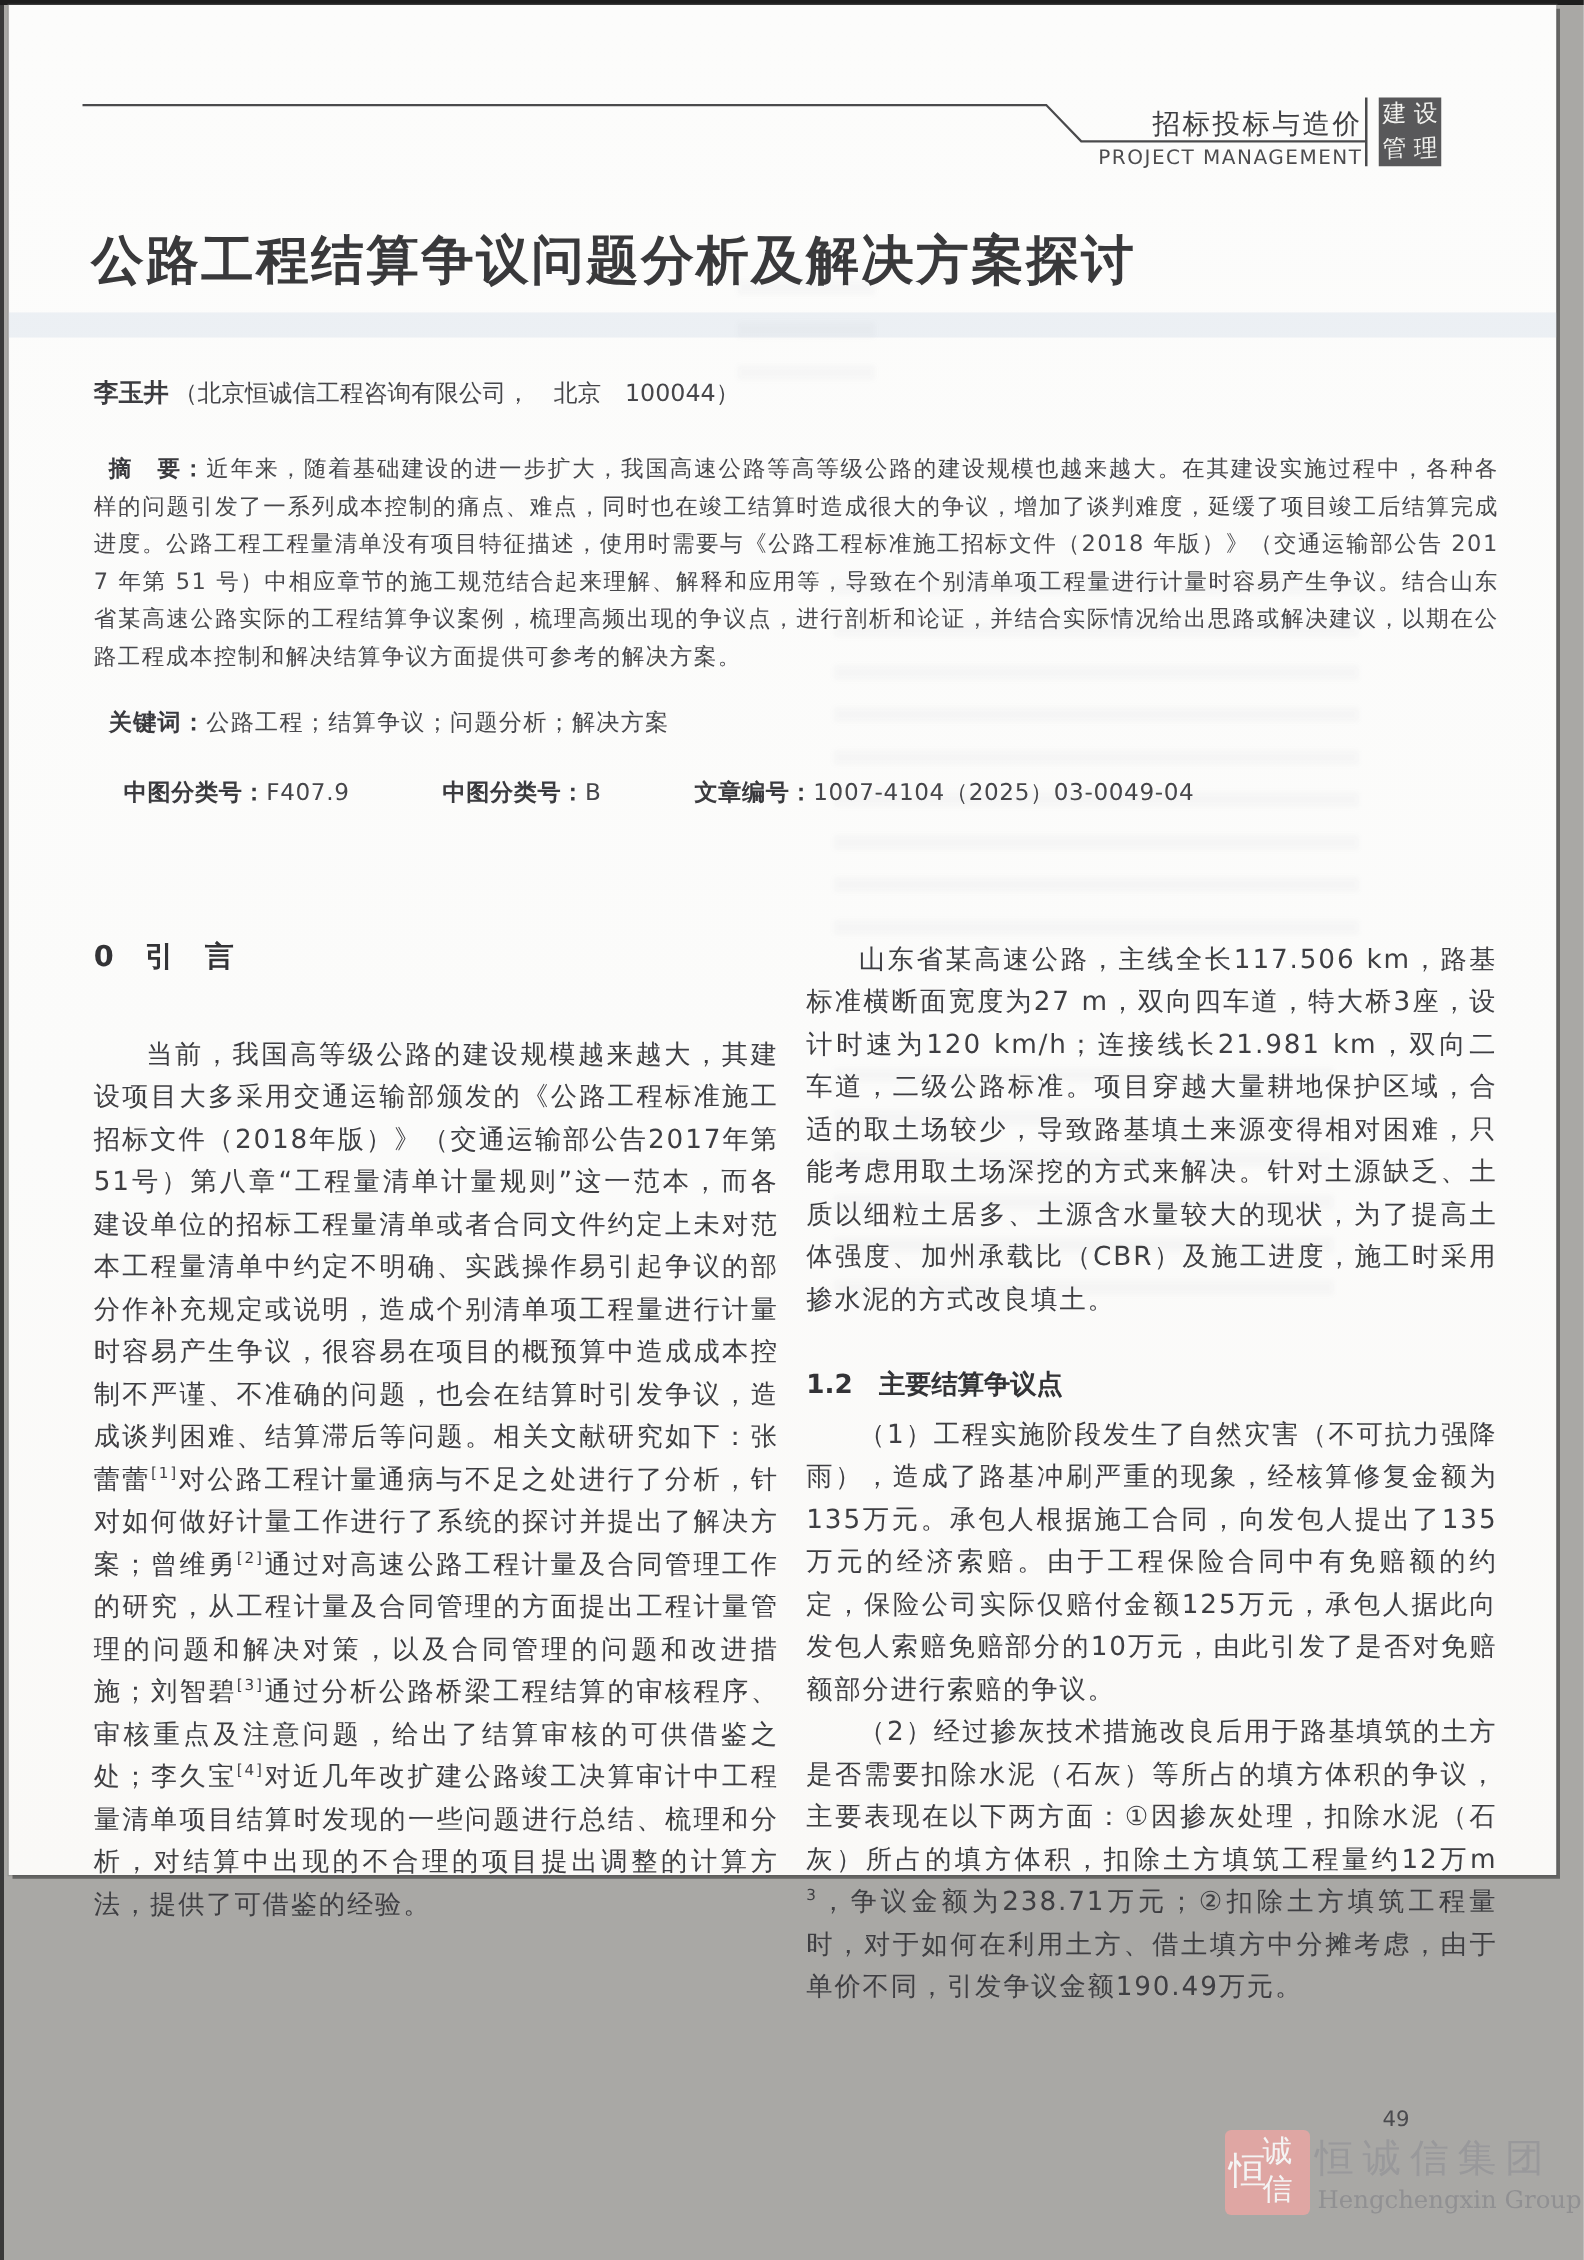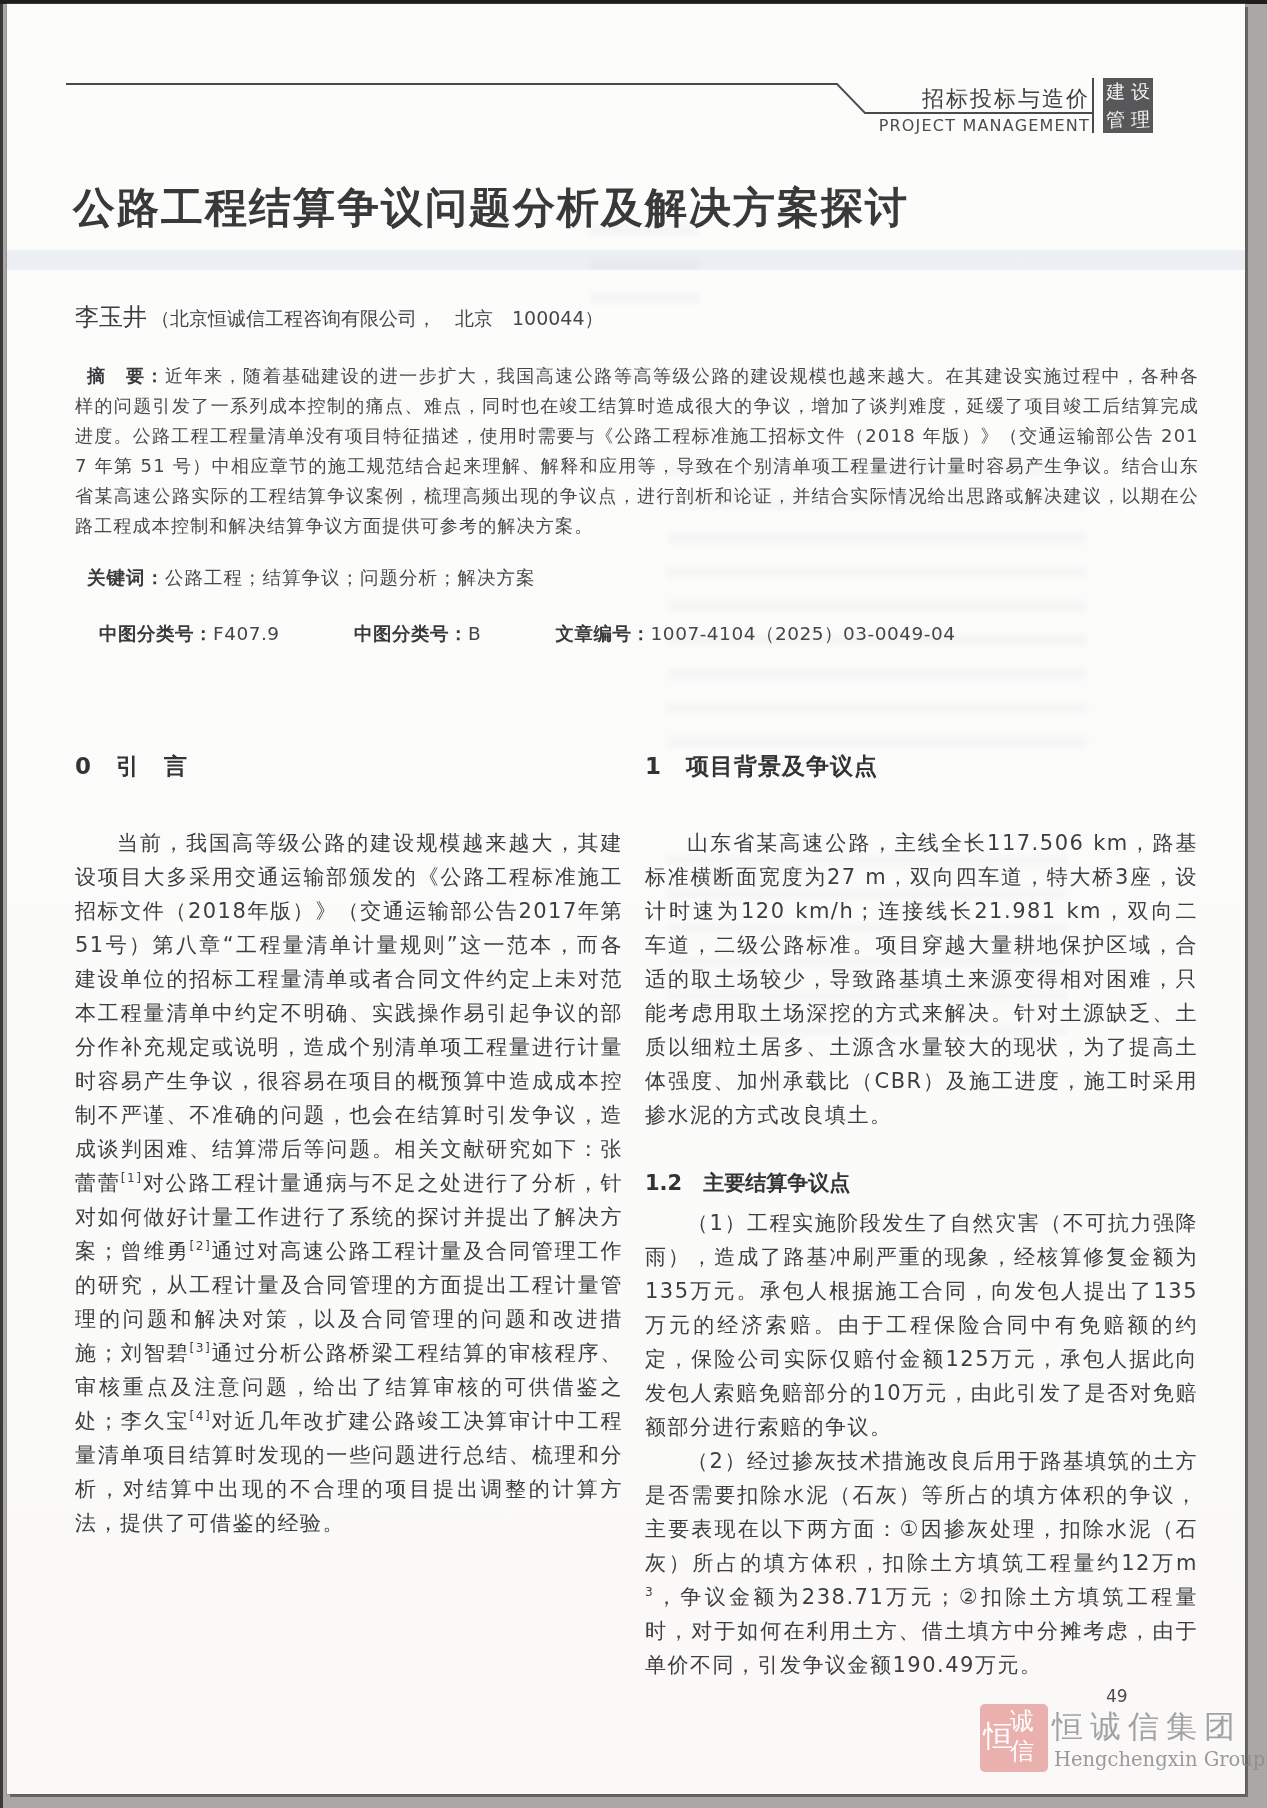--- a/index.html
+++ b/index.html
@@ -5,41 +5,41 @@
   html,body{margin:0;padding:0;}
   body{
     width:1267px;height:1808px;position:relative;overflow:hidden;
     font-family:"DejaVu Sans","Liberation Sans",sans-serif;
     background:
       linear-gradient(#1e1e1e 0,#1e1e1e 4px,transparent 4px),
       linear-gradient(90deg,#3a3a3a 0,#3a3a3a 3px,transparent 3px),
       linear-gradient(#a9a8a5 0,#a9a8a5 100%);
   }
   .page{
-    position:absolute;left:7px;top:4px;width:1238px;height:1790px;
+    position:absolute;left:7px;top:4px;width:1238px;height:1496px;
     background:linear-gradient(180deg,#fcfcfb 0%,#fbfbfa 60%,#faf9f7 100%);
     box-shadow:3px 3px 0 rgba(45,45,45,.55), 0 0 0 1px rgba(120,120,120,.35);
   }
   .tint-band{position:absolute;left:0;top:246px;width:100%;height:20px;background:rgba(203,214,231,.32);}
   .ghost{position:absolute;opacity:.55;filter:blur(2px);
     background:repeating-linear-gradient(180deg,rgba(125,130,145,.08) 0 12px,transparent 12px 34px);}
   
   .hdr-rule{position:absolute;left:0;top:0;width:1238px;height:140px;}
   .hdr-cn{position:absolute;right:155px;top:80px;font-size:22px;letter-spacing:2px;color:#3f3f42;font-weight:500;}
   .hdr-en{position:absolute;right:155px;top:112px;font-size:16px;letter-spacing:1.2px;color:#4c4c4e;font-weight:500;}
   .hdr-vline{position:absolute;left:1085px;top:74px;width:2px;height:55px;background:#4a4a4c;}
   .hdr-logo{position:absolute;left:1096px;top:74px;width:50px;height:55px;background:#58585a;
     display:grid;grid-template-columns:1fr 1fr;align-items:center;justify-items:center;
     font-family:"DejaVu Serif","Liberation Serif",serif;color:#f2f2ef;font-size:19px;line-height:1;}
   .hdr-logo span{transform:rotate(-4deg) skewX(-3deg);}
   
   .title{position:absolute;left:66px;top:176px;width:1130px;font-size:42px;font-weight:700;
     letter-spacing:2px;color:#39393b;}
   .author{position:absolute;left:68px;top:297px;font-size:19px;color:#46464a;}
-  .author b{font-size:24px;font-weight:400;margin-right:4px;color:#3c3c40;text-align:right;}
+  .author b{font-size:20px;font-weight:700;margin-right:4px;color:#3c3c40;text-align:right;}
   .abstract{position:absolute;left:68px;top:357px;width:1124px;font-size:18px;line-height:30px;
     letter-spacing:1.2px;color:#48484c;text-align:justify;word-break:break-all;}
   .abstract b,.kw b{font-weight:700;color:#3a3a3e;margin-left:12px;}
   .kw{position:absolute;left:68px;top:561px;font-size:18.5px;letter-spacing:1px;color:#48484c;}
   .meta{position:absolute;left:68px;top:617px;font-size:18.5px;color:#46464a;letter-spacing:.5px;}
   .meta span.grp{margin-right:44px;padding-left:24px;}
   .meta b{font-weight:700;color:#3a3a3e;}
   
   .col{position:absolute;top:746px;width:548px;color:#3e3e42;}
   .col-left{left:68px;}
@@ -98,21 +98,20 @@
     <span class="grp"><b>中图分类号：</b><span>B</span></span>
     <span class="grp"><b>文章编号：</b><span>1007-4104（2025）03-0049-04</span></span>
   </div>
 
   <div class="col col-left">
     <h2>0　引　言</h2>
     <p>当前，我国高等级公路的建设规模越来越大，其建设项目大多采用交通运输部颁发的《公路工程标准施工招标文件（2018年版）》（交通运输部公告2017年第51号）第八章“工程量清单计量规则”这一范本，而各建设单位的招标工程量清单或者合同文件约定上未对范本工程量清单中约定不明确、实践操作易引起争议的部分作补充规定或说明，造成个别清单项工程量进行计量时容易产生争议，很容易在项目的概预算中造成成本控制不严谨、不准确的问题，也会在结算时引发争议，造成谈判困难、结算滞后等问题。相关文献研究如下：张蕾蕾<sup>[1]</sup>对公路工程计量通病与不足之处进行了分析，针对如何做好计量工作进行了系统的探讨并提出了解决方案；曾维勇<sup>[2]</sup>通过对高速公路工程计量及合同管理工作的研究，从工程计量及合同管理的方面提出工程计量管理的问题和解决对策，以及合同管理的问题和改进措施；刘智碧<sup>[3]</sup>通过分析公路桥梁工程结算的审核程序、审核重点及注意问题，给出了结算审核的可供借鉴之处；李久宝<sup>[4]</sup>对近几年改扩建公路竣工决算审计中工程量清单项目结算时发现的一些问题进行总结、梳理和分析，对结算中出现的不合理的项目提出调整的计算方法，提供了可借鉴的经验。</p>
   </div>
 
   <div class="col col-right">
-    <h2>1　项目背景及争议点</h2>
     <p>山东省某高速公路，主线全长117.506 km，路基标准横断面宽度为27 m，双向四车道，特大桥3座，设计时速为120 km/h；连接线长21.981 km，双向二车道，二级公路标准。项目穿越大量耕地保护区域，合适的取土场较少，导致路基填土来源变得相对困难，只能考虑用取土场深挖的方式来解决。针对土源缺乏、土质以细粒土居多、土源含水量较大的现状，为了提高土体强度、加州承载比（CBR）及施工进度，施工时采用掺水泥的方式改良填土。</p>
     <h3 class="gap-top">1.2　主要结算争议点</h3>
     <p>（1）工程实施阶段发生了自然灾害（不可抗力强降雨），造成了路基冲刷严重的现象，经核算修复金额为135万元。承包人根据施工合同，向发包人提出了135万元的经济索赔。由于工程保险合同中有免赔额的约定，保险公司实际仅赔付金额125万元，承包人据此向发包人索赔免赔部分的10万元，由此引发了是否对免赔额部分进行索赔的争议。</p>
     <p>（2）经过掺灰技术措施改良后用于路基填筑的土方是否需要扣除水泥（石灰）等所占的填方体积的争议，主要表现在以下两方面：①因掺灰处理，扣除水泥（石灰）所占的填方体积，扣除土方填筑工程量约12万m<sup>3</sup>，争议金额为238.71万元；②扣除土方填筑工程量时，对于如何在利用土方、借土填方中分摊考虑，由于单价不同，引发争议金额190.49万元。</p>
   </div>
 
   <div class="pageno">49</div>
   <div class="grp-logo">
     <div class="seal">
       <span class="c1">恒</span>

